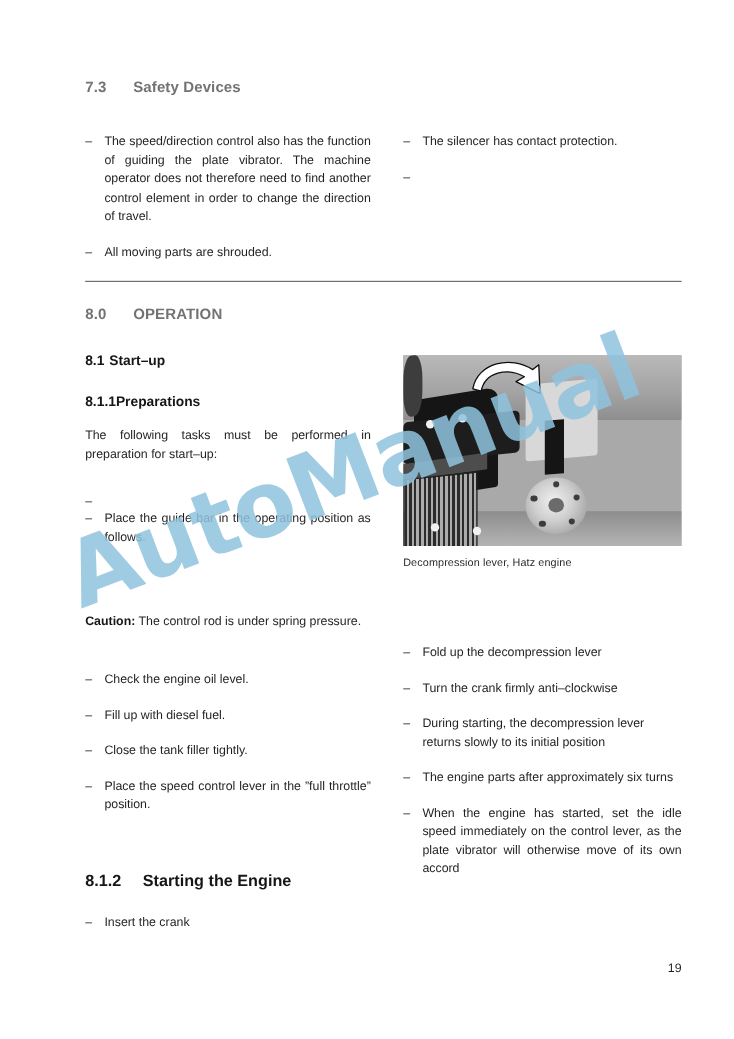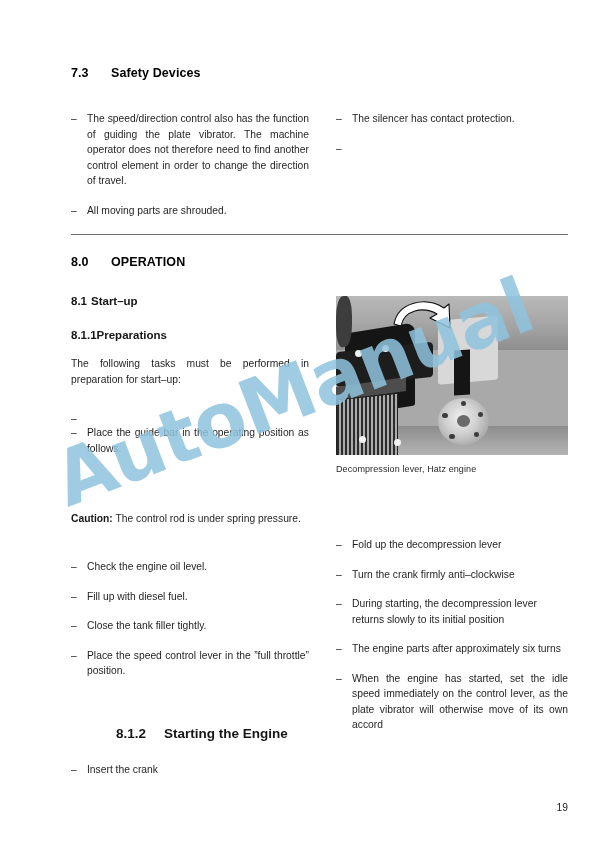--- a/index.html
+++ b/index.html
@@ -52,21 +52,21 @@
     position: absolute;
     left: 336px;
     width: 232px;
   }
 
   
   .h-sec {
     font-size: 12.5px;
     font-weight: bold;
     letter-spacing: 0.1px;
-    color: #000000;
+    color: #737373;
   }
   .h-sec .num {
     display: inline-block;
     width: 40px;
   }
   .h-sub {
     font-size: 11.5px;
     font-weight: bold;
     color: #161616;
   }
@@ -76,21 +76,20 @@
   }
   .h-subsub {
     font-size: 11.5px;
     font-weight: bold;
     color: #161616;
   }
   .h-subsub-lg {
     font-size: 13.5px;
     font-weight: bold;
     color: #161616;
-    margin-left: 45px;
   }
 
   
   .para {
     font-size: 10.3px;
     line-height: 15.5px;
     text-align: justify;
     color: #1f1f1f;
   }
   .bullet {

